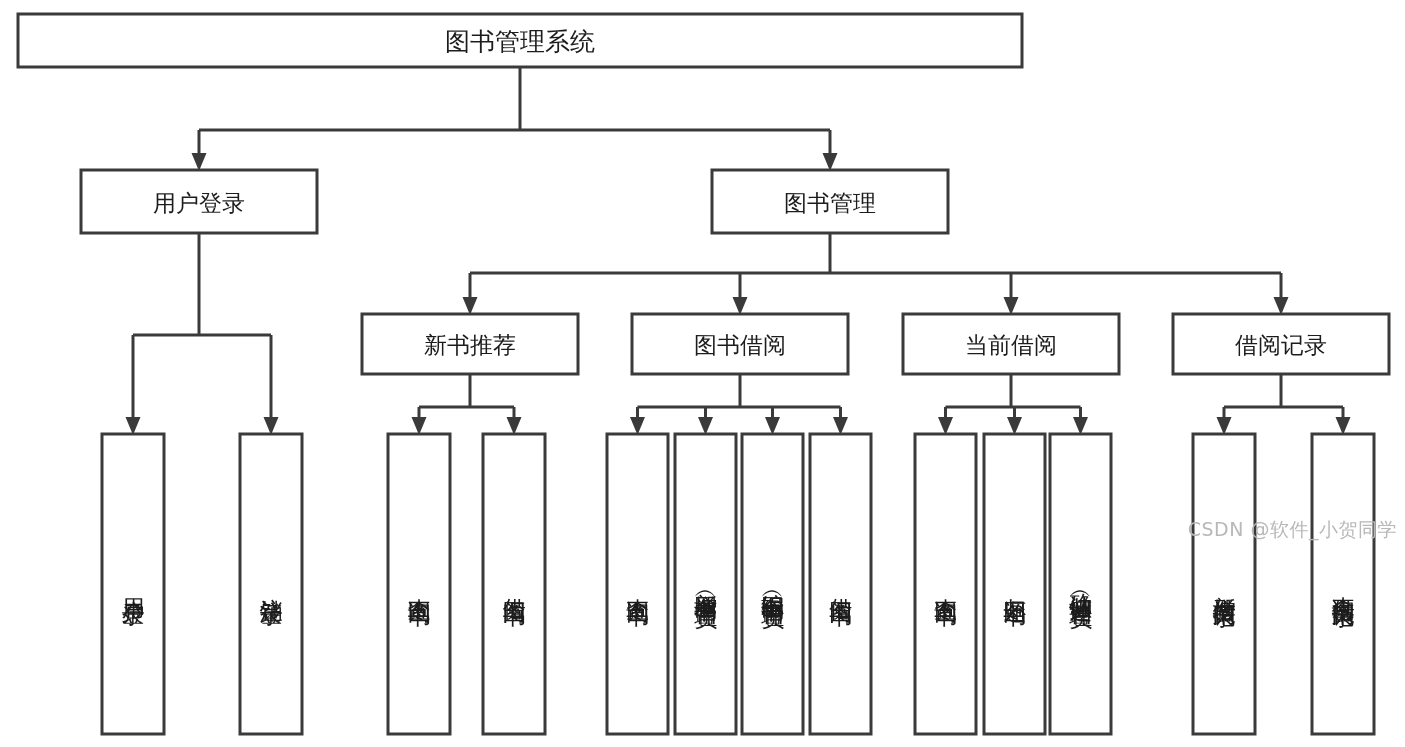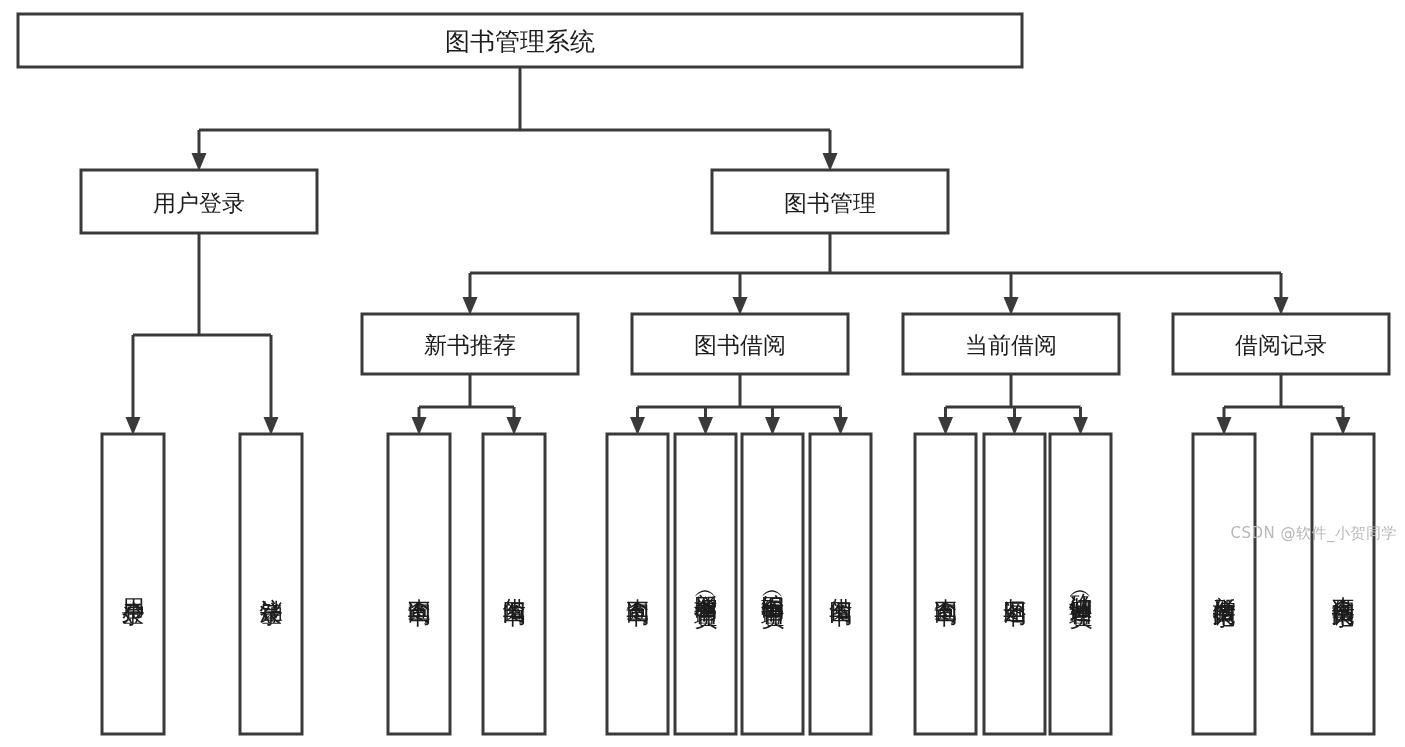--- a/index.html
+++ b/index.html
@@ -69,21 +69,21 @@
     text-align: center;
     white-space: nowrap;
     pointer-events: none;
     user-select: none;
   }
   .watermark {
     position: absolute;
     right: 8px;
     bottom: 4px;
     font-family: "DejaVu Sans", "Liberation Sans", sans-serif;
-    font-size: 15px;
+    font-size: 19px;
     color: #b8b8b8;
     letter-spacing: 0.5px;
     white-space: nowrap;
     user-select: none;
   }
 </style>
 </head>
 <body>
 
 <div id="diagram-root">

